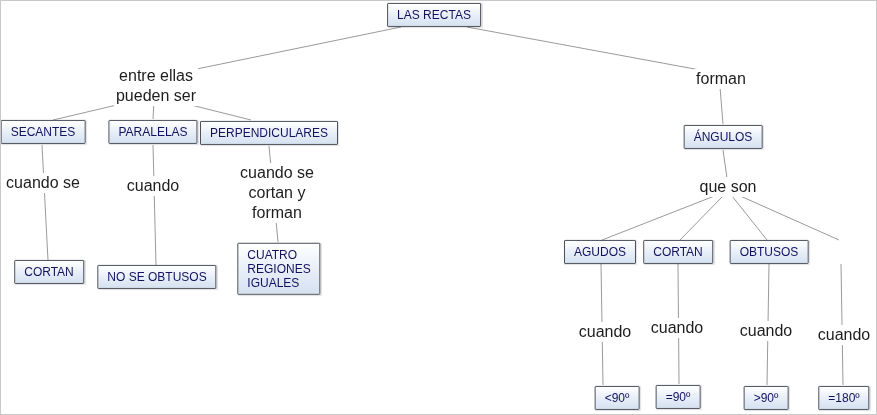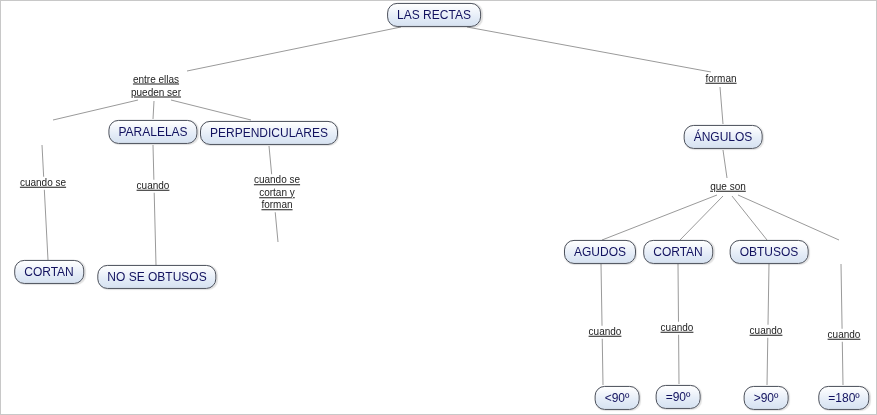--- a/index.html
+++ b/index.html
@@ -26,40 +26,39 @@
   }
   svg.edges line {
     stroke: #9a9a9a;
     stroke-width: 1;
   }
   .node {
     position: absolute;
     transform: translate(-50%, -50%);
     background: linear-gradient(180deg, #ffffff 0%, #e4ecf7 60%, #d6e2f1 100%);
     border: 1px solid #4a4f5a;
-    border-radius: 10px;
+    border-radius: 1px;
     padding: 4px 9px;
     font-size: 12px;
     line-height: 1.18;
     color: #12125f;
     text-align: left;
     white-space: pre-line;
     box-shadow: 1px 1px 1px rgba(0,0,0,0.12);
   }
   .link-label {
     position: absolute;
     transform: translate(-50%, -50%);
-    font-size: 10px;
+    font-size: 16px;
     line-height: 1.25;
     color: #1d1d1d;
     text-align: center;
     white-space: pre-line;
     background: #ffffff;
     padding: 0 2px;
-    text-decoration: underline;
   }
 </style>
 </head>
 <body>
 
 <div class="canvas">
 
   <svg class="edges" viewBox="0 0 877 415">
     <line x1="400" y1="26" x2="186" y2="70"></line>
     <line x1="466" y1="26" x2="710" y2="71"></line>
@@ -89,24 +88,28 @@
   <div class="link-label" style="left:276px; top:192px">cuando se
 cortan y
 forman</div>
   <div class="link-label" style="left:727px; top:186px">que son</div>
   <div class="link-label" style="left:604px; top:331px">cuando</div>
   <div class="link-label" style="left:676px; top:327px">cuando</div>
   <div class="link-label" style="left:765px; top:330px">cuando</div>
   <div class="link-label" style="left:843px; top:334px">cuando</div>
 
   <div class="node" style="left:433px; top:14px">LAS RECTAS</div>
+  <div class="node" style="left:42px;  top:131px">SECANTES</div>
   <div class="node" style="left:152px; top:131px">PARALELAS</div>
   <div class="node" style="left:268px; top:132px">PERPENDICULARES</div>
   <div class="node" style="left:48px;  top:271px">CORTAN</div>
   <div class="node" style="left:156px; top:276px">NO SE OBTUSOS</div>
+  <div class="node" style="left:278px; top:268px">CUATRO
+REGIONES
+IGUALES</div>
   <div class="node" style="left:599px; top:251px">AGUDOS</div>
   <div class="node" style="left:722px; top:136px">ÁNGULOS</div>
   <div class="node" style="left:677px; top:251px">CORTAN</div>
   <div class="node" style="left:768px; top:251px">OBTUSOS</div>
   <div class="node" style="left:616px; top:397px">&lt;90º</div>
   <div class="node" style="left:677px; top:396px">=90º</div>
   <div class="node" style="left:765px; top:397px">&gt;90º</div>
   <div class="node" style="left:843px; top:397px">=180º</div>
 
 </div>

